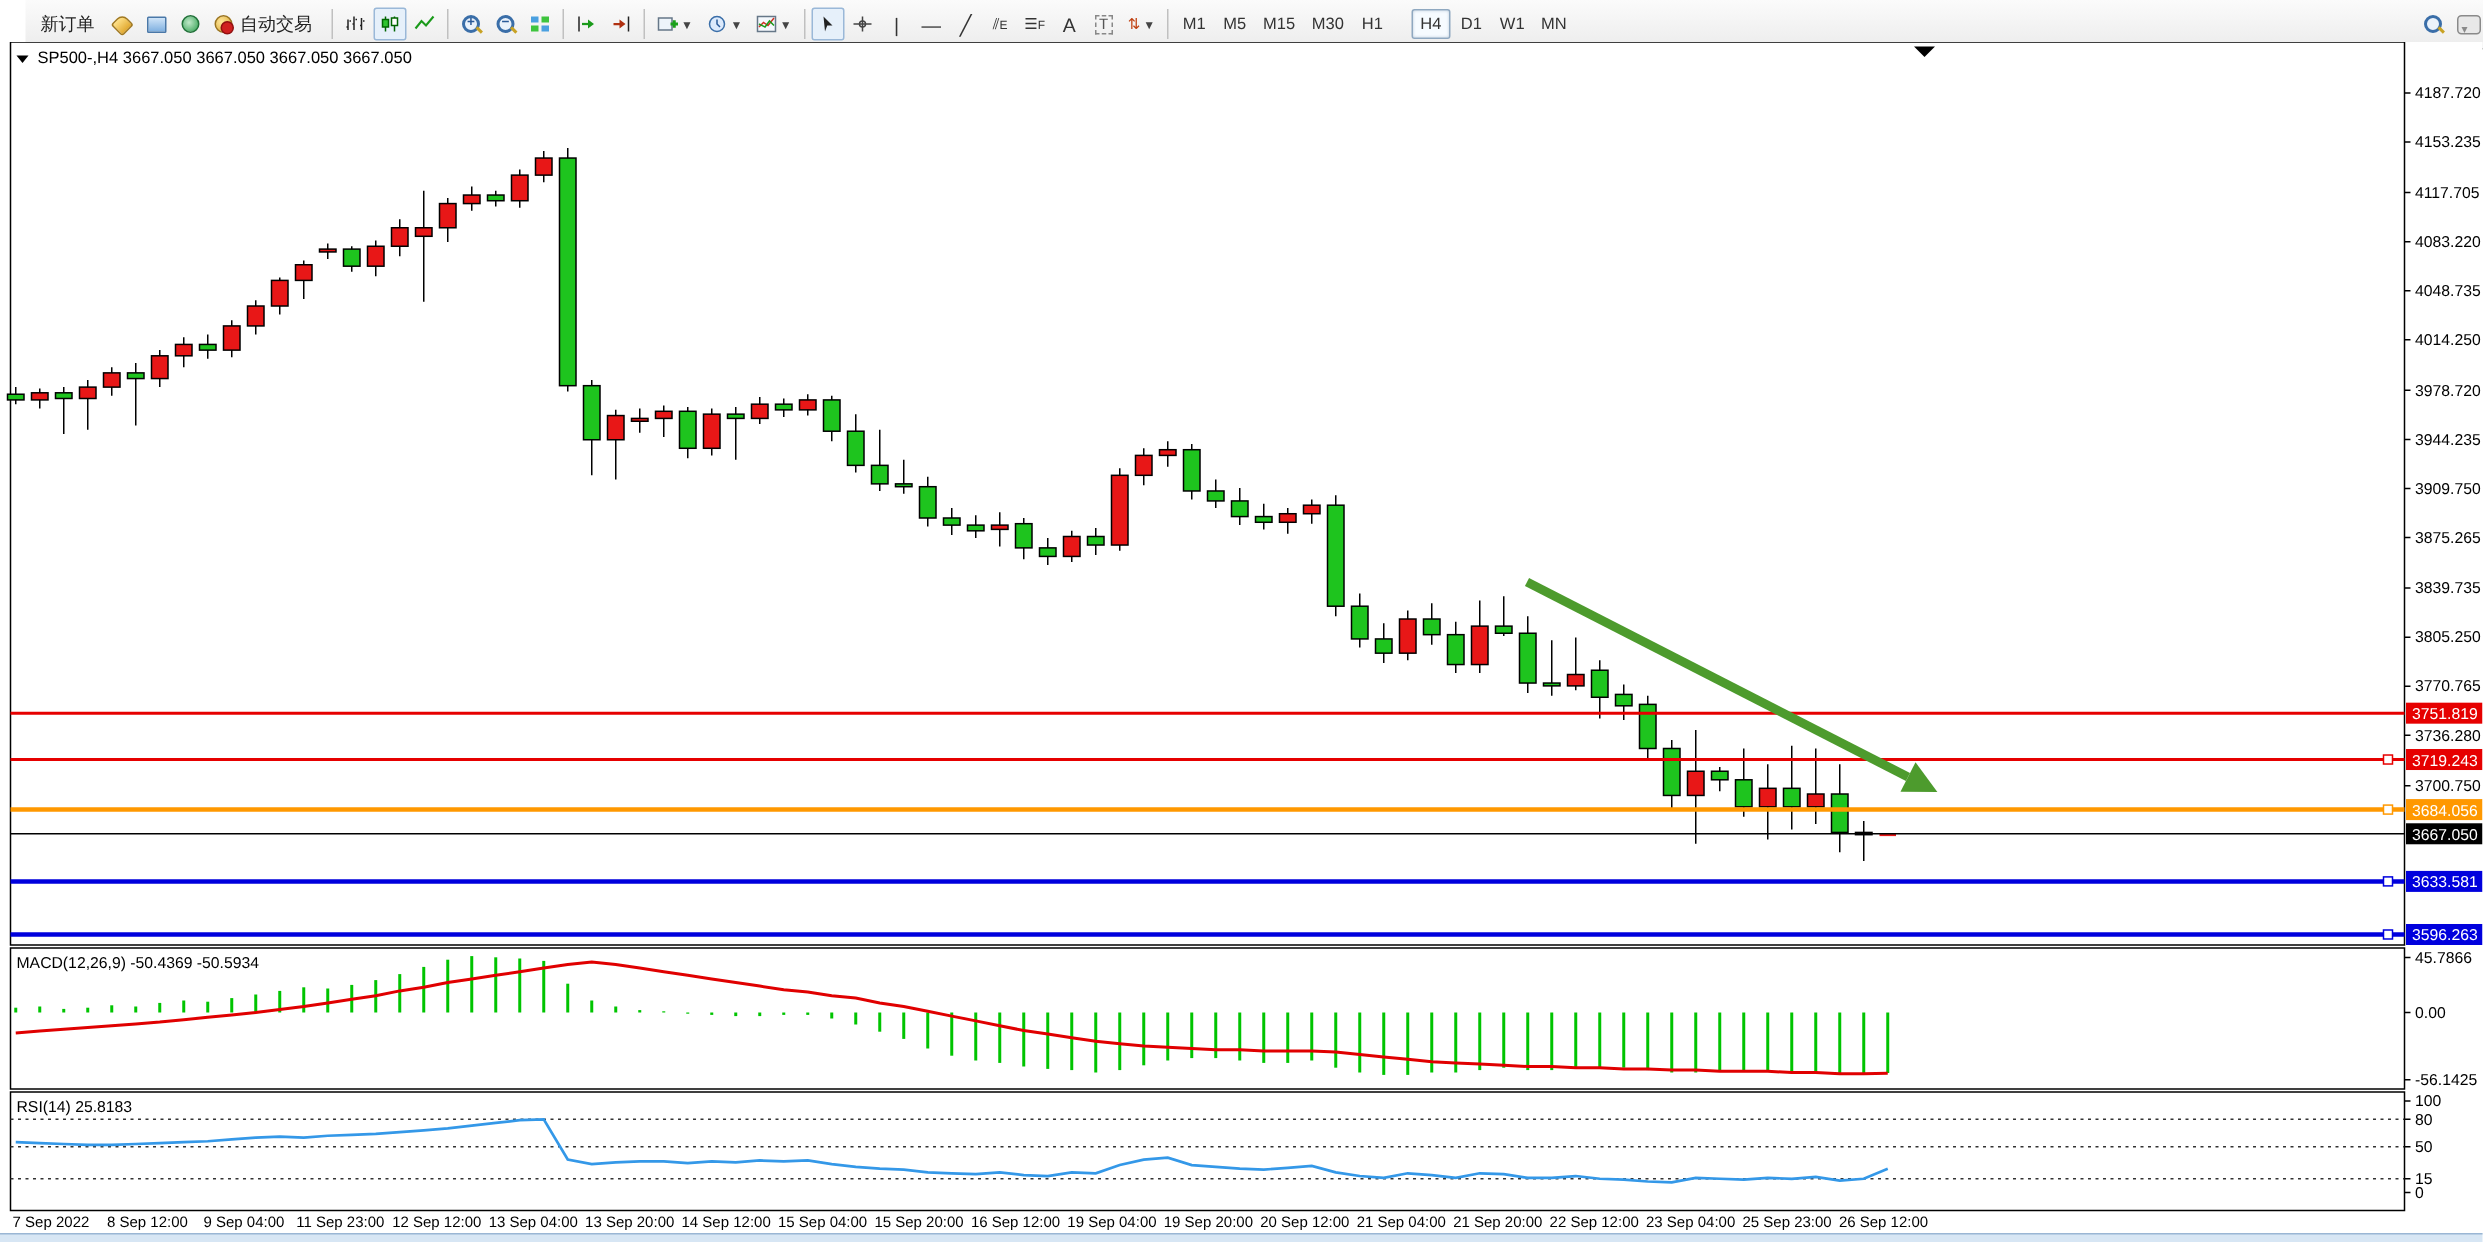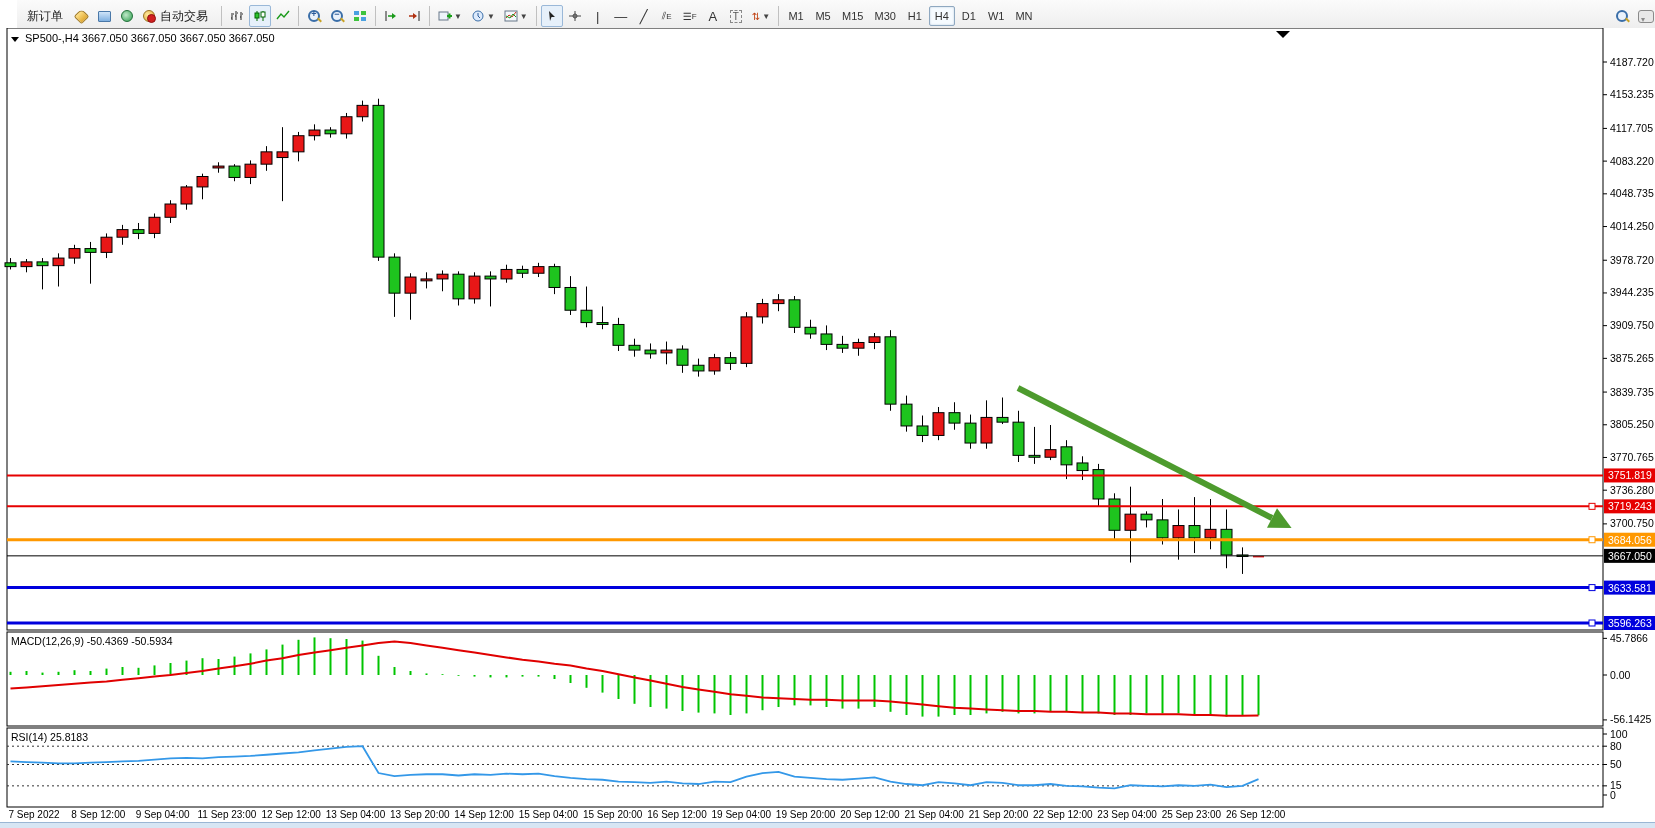--- a/index.html
+++ b/index.html
@@ -10,21 +10,21 @@
     background:linear-gradient(#fbfbfb,#ececec); border-bottom:1px solid #9d9d9d;
     display:flex; align-items:center; padding:16px 4px; gap:1px; }
   .tb-btn { height:22px; min-width:22px; display:flex; align-items:center; justify-content:center;
     font-size:11px; color:#222; padding:0 3px; border:1px solid transparent; border-radius:2px; }
   .tb-btn.pressed { background:#e6f0fa; border:1px solid #9ab8d8; }
   .tb-text { font-size:12px; padding:0 5px; }
   .tb-sep { width:1px; height:20px; background:#c0c0c0; margin:0 3px; }
   .drop { font-size:8px; color:#444; margin-left:2px; }
   .tf-btn { height:20px; min-width:26px; display:flex; align-items:center; justify-content:center;
     font-size:11px; color:#333; border:1px solid transparent; border-radius:2px; padding:0 4px;}
-  .tf-btn.active { background:#f6fbff; border:1px solid #8fa8c0; box-shadow:inset 0 0 2px #b8c8d8; }
+  .tf-btn.active { background:#f6fbff; border:1px solid #8fa8c0; box-shadow:inset 0 0 2px #b8c8d8;margin-left:12px; }
   .mag { position:relative; width:12px; height:12px; }
   .mag::before { content:""; position:absolute; left:0; top:0; width:8px; height:8px;
     border:2px solid #3a6ea8; border-radius:50%; background:#eaf2fb; }
   .mag::after { content:""; position:absolute; left:9px; top:9px; width:5px; height:2px;
     background:#c8a224; transform:rotate(45deg); }
   .mag .pm { position:absolute; left:1px; top:-1px; width:10px; text-align:center;
     font-size:9px; font-weight:bold; color:#2a5a98; }
   .bubble { position:relative; width:16px; height:13px; background:#e8e8e8;
     border:1px solid #8a8a8a; border-radius:3px; }
   .bubble::after { content:""; position:absolute; left:2px; bottom:-4px;

